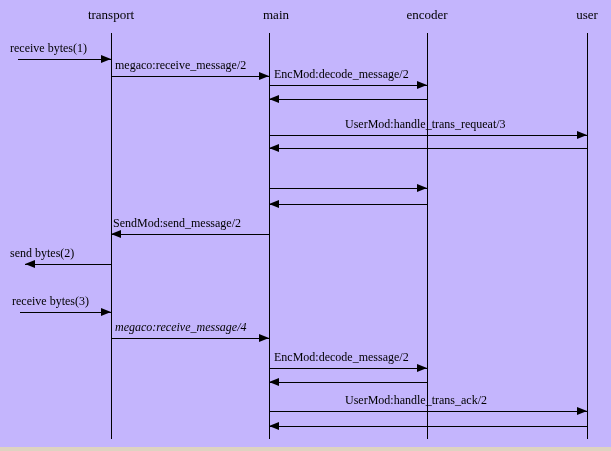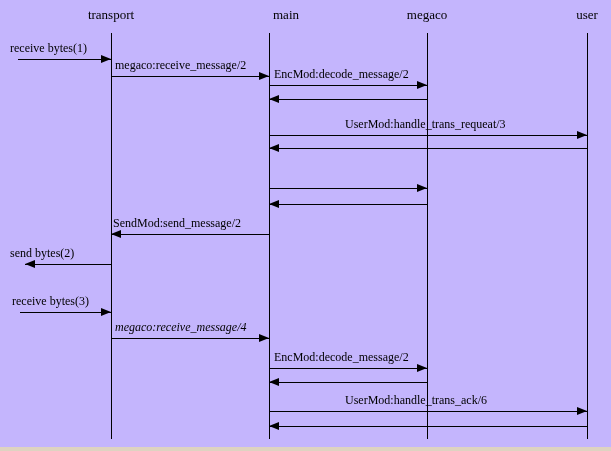--- a/index.html
+++ b/index.html
@@ -50,23 +50,23 @@
     width: 100%;
     height: 4px;
   }
 </style>
 </head>
 <body>
 
 <div id="diagram" style="background: #c4b5fd;">
     <div class="lifeline-label" style="left: 51px; top: 7px;">transport</div>
     <div class="lifeline-line" style="left: 111px; top: 33px; height: 406px; background: rgb(0, 0, 0);"></div>
-    <div class="lifeline-label" style="left: 226px; top: 7px;">main</div>
+    <div class="lifeline-label" style="left: 216px; top: 7px;">main</div>
     <div class="lifeline-line" style="left: 269px; top: 33px; height: 406px; background: rgb(0, 0, 0);"></div>
-    <div class="lifeline-label" style="left: 367px; top: 7px;">megaco</div>
+    <div class="lifeline-label" style="left: 367px; top: 7px;">encoder</div>
     <div class="lifeline-line" style="left: 427px; top: 33px; height: 406px; background: rgb(0, 0, 0);"></div>
     <div class="lifeline-label" style="left: 527px; top: 7px;">user</div>
     <div class="lifeline-line" style="left: 587px; top: 33px; height: 406px; background: rgb(0, 0, 0);"></div>
     <div class="msg-line" style="left: 18px; top: 59px; width: 93px; background: rgb(0, 0, 0);"></div>
     <div class="msg-head" style="top: 55px; left: 101px; border-left: 10px solid rgb(0, 0, 0);"></div>
     <div class="msg-label" style="left: 10px; top: 41px; color: rgb(0, 0, 0);">receive bytes(1)</div>
     <div class="msg-line" style="left: 111px; top: 76px; width: 158px; background: rgb(0, 0, 0);"></div>
     <div class="msg-head" style="top: 72px; left: 259px; border-left: 10px solid rgb(0, 0, 0);"></div>
     <div class="msg-label" style="left: 115px; top: 58px; color: rgb(0, 0, 0);">megaco:receive_message/2</div>
     <div class="msg-line" style="left: 269px; top: 85px; width: 158px; background: rgb(0, 0, 0);"></div>
@@ -95,17 +95,17 @@
     <div class="msg-line" style="left: 111px; top: 338px; width: 158px; background: rgb(0, 0, 0);"></div>
     <div class="msg-head" style="top: 334px; left: 259px; border-left: 10px solid rgb(0, 0, 0);"></div>
     <div class="msg-label" style="left: 115px; top: 320px; color: rgb(0, 0, 0); font-style: italic;">megaco:receive_message/4</div>
     <div class="msg-line" style="left: 269px; top: 368px; width: 158px; background: rgb(0, 0, 0);"></div>
     <div class="msg-head" style="top: 364px; left: 417px; border-left: 10px solid rgb(0, 0, 0);"></div>
     <div class="msg-label" style="left: 274px; top: 350px; color: rgb(0, 0, 0);">EncMod:decode_message/2</div>
     <div class="msg-line" style="left: 269px; top: 382px; width: 158px; background: rgb(0, 0, 0);"></div>
     <div class="msg-head" style="top: 378px; left: 269px; border-right: 10px solid rgb(0, 0, 0);"></div>
     <div class="msg-line" style="left: 269px; top: 411px; width: 318px; background: rgb(0, 0, 0);"></div>
     <div class="msg-head" style="top: 407px; left: 577px; border-left: 10px solid rgb(0, 0, 0);"></div>
-    <div class="msg-label" style="left: 345px; top: 393px; color: rgb(0, 0, 0);">UserMod:handle_trans_ack/6</div>
+    <div class="msg-label" style="left: 345px; top: 393px; color: rgb(0, 0, 0);">UserMod:handle_trans_ack/2</div>
     <div class="msg-line" style="left: 269px; top: 426px; width: 318px; background: rgb(0, 0, 0);"></div>
     <div class="msg-head" style="top: 422px; left: 269px; border-right: 10px solid rgb(0, 0, 0);"></div>
     <div class="edge-strip" style="background: rgb(222, 211, 193);"></div>
   </div>
 
 </body></html>

